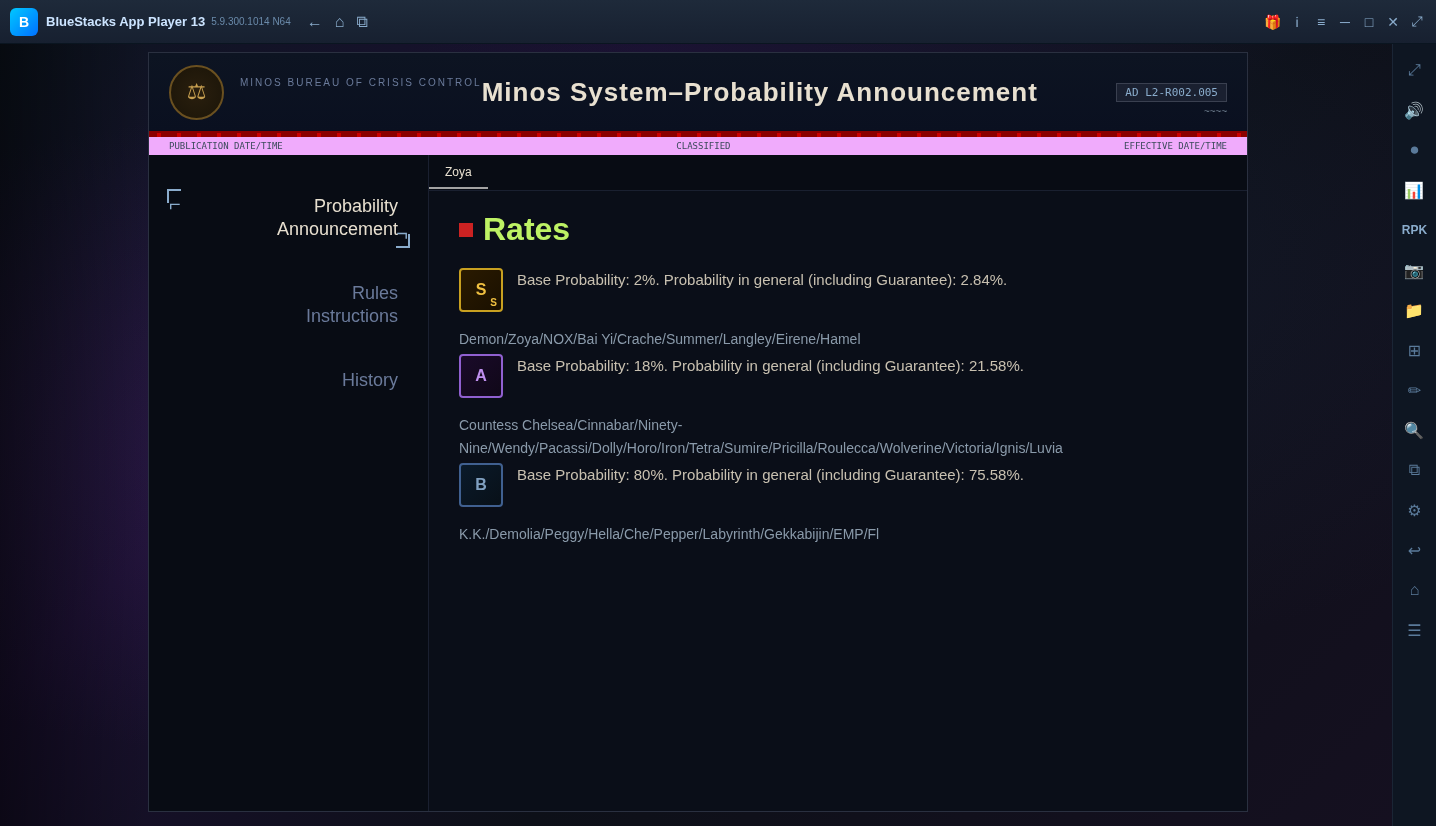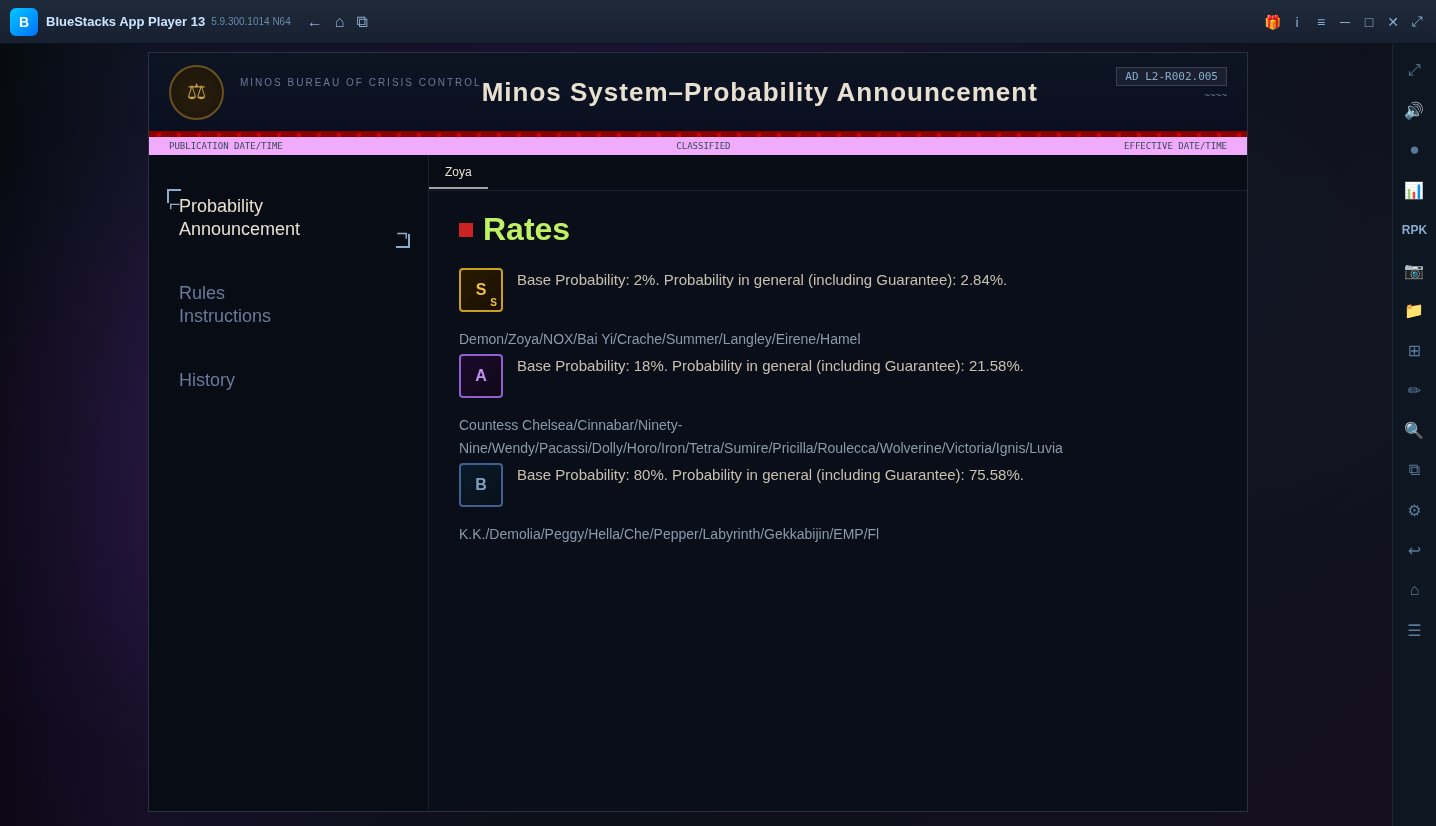--- a/index.html
+++ b/index.html
@@ -196,21 +196,21 @@
     .doc-header-title {
       font-size: 26px;
       color: #e8e0d0;
       font-weight: bold;
       letter-spacing: 1px;
     }
 
     .doc-header-id {
       position: absolute;
       right: 20px;
-      top: 14px;
+      top: 30px;
       display: flex;
       flex-direction: column;
       align-items: flex-end;
       gap: 4px;
     }
 
     .doc-id-badge {
       background: #1a2030;
       border: 1px solid #3a4050;
       padding: 2px 8px;
@@ -262,21 +262,21 @@
       padding: 20px 0;
       flex-shrink: 0;
     }
 
     .nav-item {
       padding: 20px 30px;
       cursor: pointer;
       position: relative;
       color: #6a7a9a;
       font-size: 18px;
-      text-align: left;
+      text-align: right;
       line-height: 1.3;
     }
 
     .nav-item.active {
       color: #e8e0d0;
     }
 
     .nav-item.active::before {
       content: '⌐';
       position: absolute;

